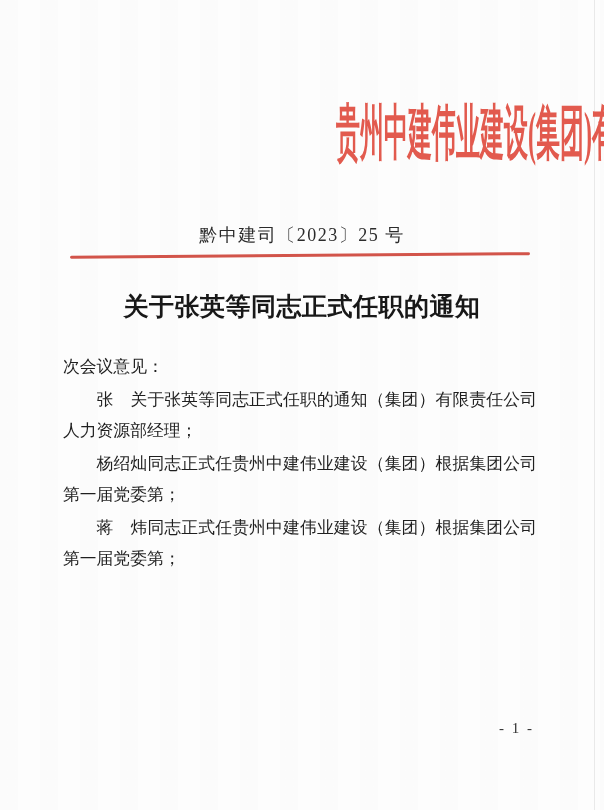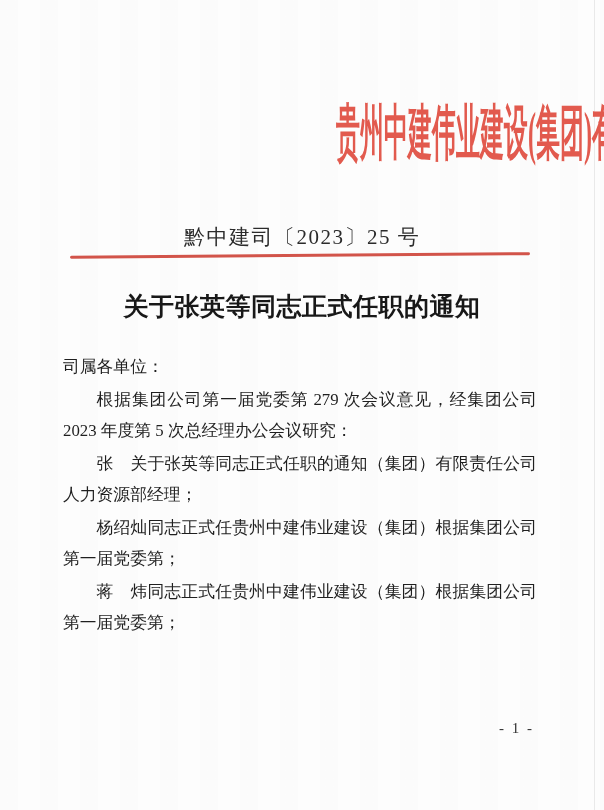--- a/index.html
+++ b/index.html
@@ -51,21 +51,21 @@
     transform: scaleX(0.40);
     transform-origin: center center;
     font-family: "Liberation Serif", "DejaVu Serif", serif;
   }
   .doc-number {
     position: absolute;
     top: 223px;
     left: 0;
     width: 100%;
     text-align: center;
-    font-size: 21px;
+    font-size: 18px;
     letter-spacing: 1.5px;
     color: #2b2b2b;
   }
   .divider {
     position: absolute;
     top: 254px;
     left: 70px;
     width: 460px;
     height: 3px;
     border-radius: 2px;
@@ -118,22 +118,21 @@
       <span class="org-title">贵州中建伟业建设(集团)有限责任公司文件</span>
     </div>
     <div class="doc-number">黔中建司〔2023〕25 号</div>
     <div class="divider"></div>
   </header>
 
   <main>
     <h1 class="doc-title">关于张英等同志正式任职的通知</h1>
 
     <div class="body-block">
-      <p class="salutation">司属各单位：</p>
-      <p class="para">根据集团公司第一届党委第 279 次会议意见，经集团公司2023 年度第 5 次总经理办公会议研究：</p>
+      <p class="salutation">次会议意见：</p>
       <p class="para">张　关于张英等同志正式任职的通知（集团）有限责任公司人力资源部经理；</p>
       <p class="para">杨绍灿同志正式任贵州中建伟业建设（集团）根据集团公司第一届党委第；</p>
       <p class="para">蒋　炜同志正式任贵州中建伟业建设（集团）根据集团公司第一届党委第；</p>
     </div>
   </main>
 
   <footer>
     <div class="page-number">- 1 -</div>
   </footer>
 

